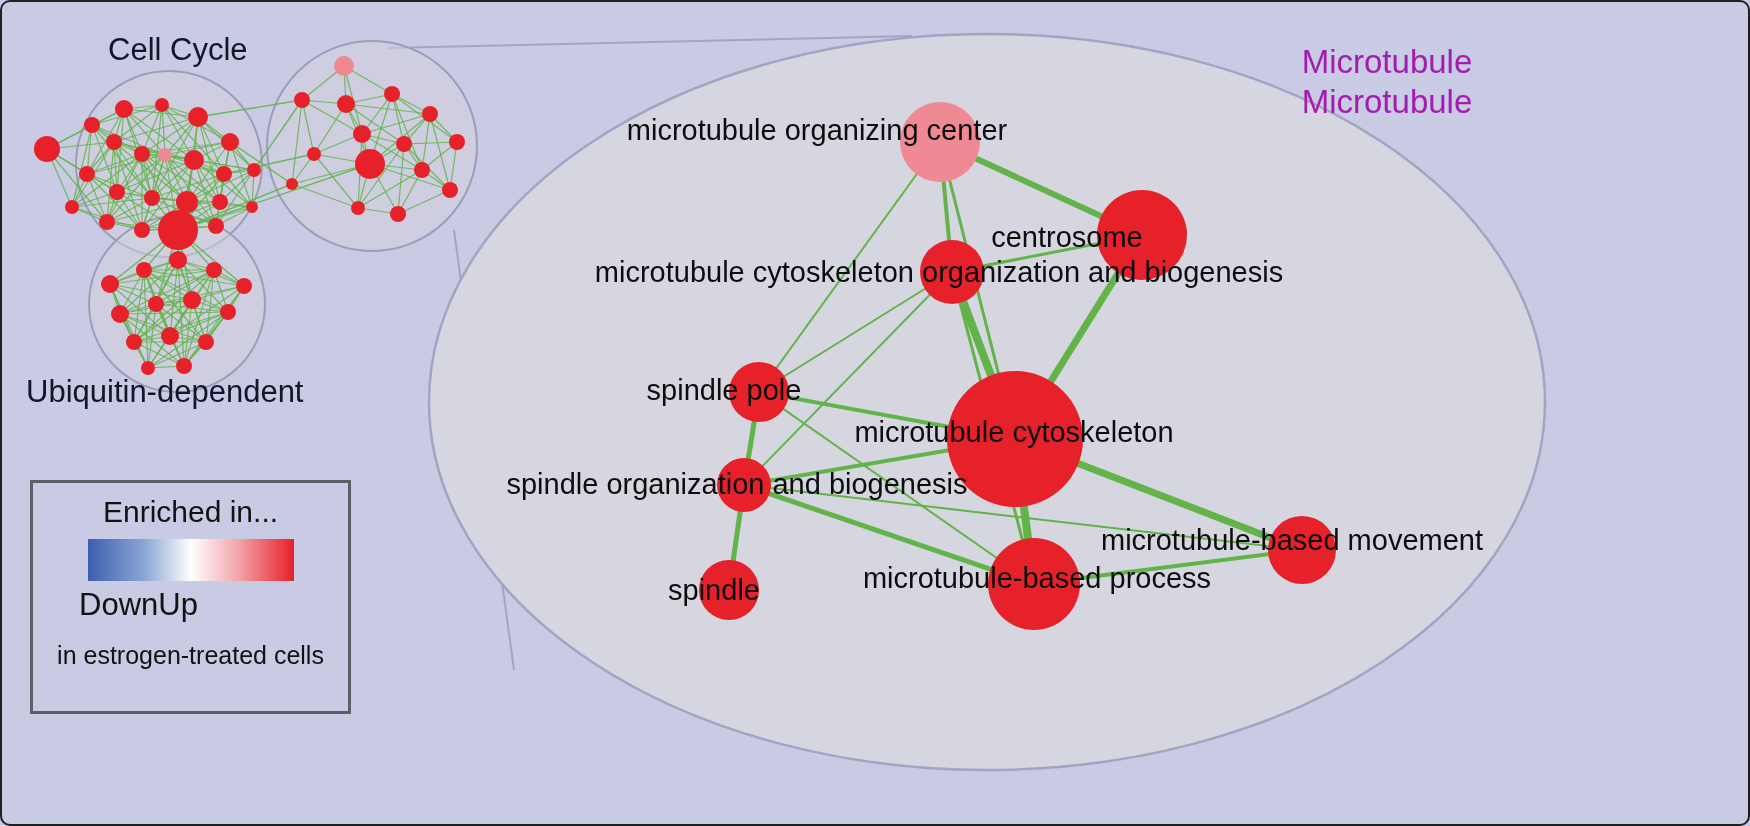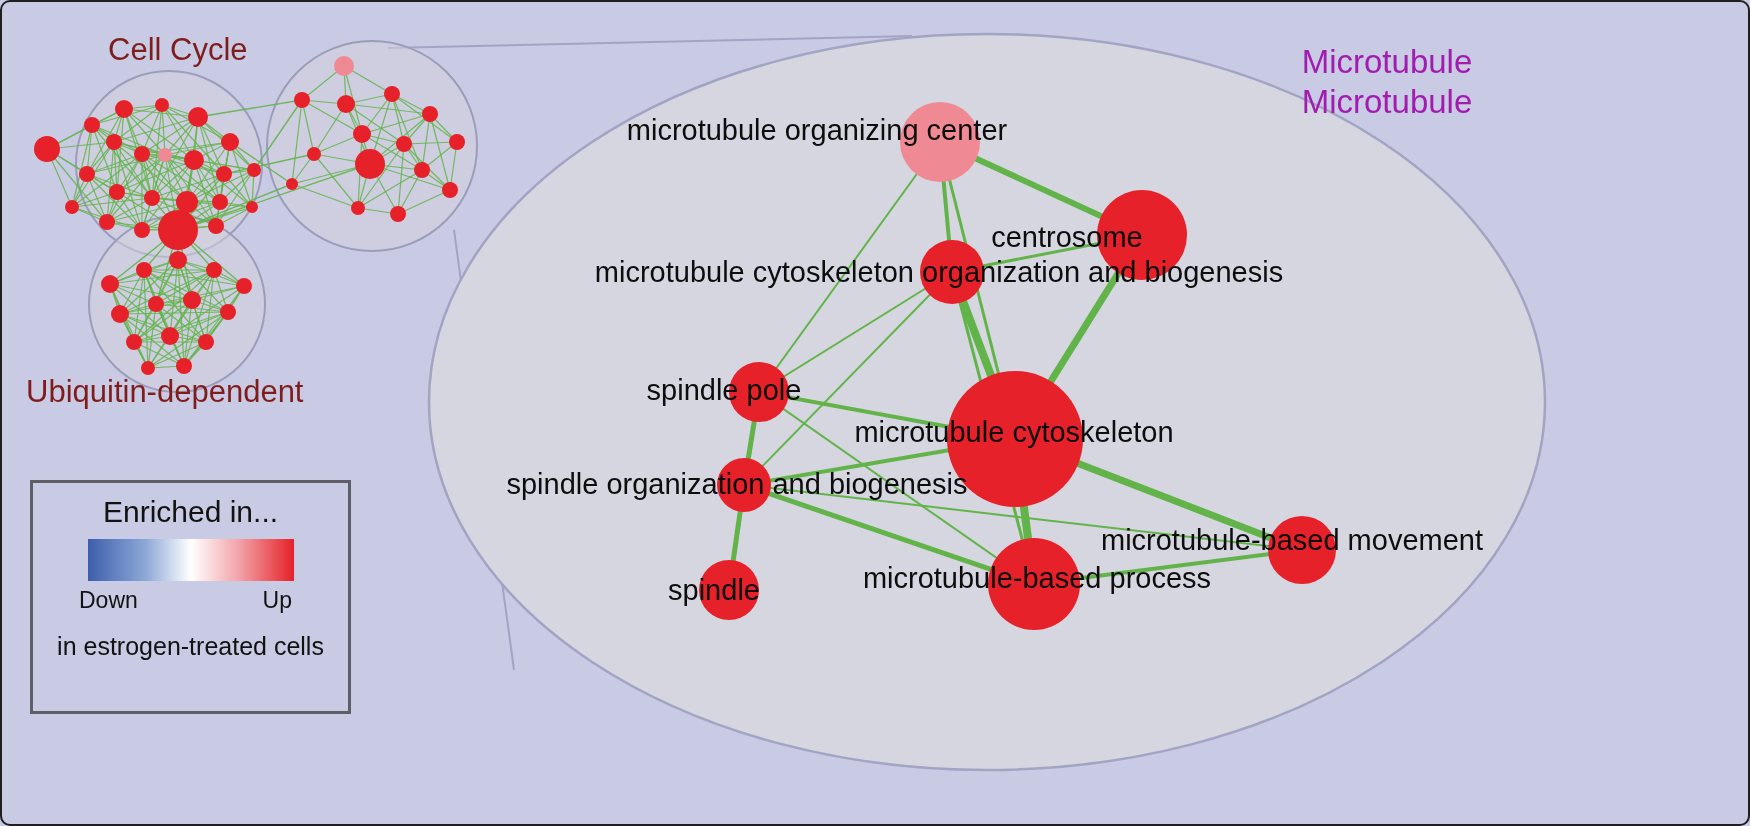--- a/index.html
+++ b/index.html
@@ -6,34 +6,34 @@
   html, body { width: 1750px; height: 826px; }
   body {
     position: relative;
     background: #c9cae3;
     font-family: "Liberation Sans", sans-serif;
     border: 2px solid #1f1f1f;
     border-radius: 10px;
     overflow: hidden;
   }
   svg#net { position: absolute; left: 0; top: 0; }
-  .lbl { position: absolute; color: #7f1d1d; }
+  .lbl { position: absolute; color: #0f172a; }
   .cell-cycle { left: 106px; top: 30px; font-size: 31px; }
   .ubiquitin { left: 24px; top: 372px; font-size: 31px; line-height: 1.18; }
   .microtubule {
     left: 1240px; top: 40px; width: 290px;
     text-align: center; font-size: 33px; line-height: 1.22; color: #a21caf;
   }
   .legend {
     position: absolute; left: 28px; top: 478px; width: 321px; height: 234px;
     border: 3px solid #5e5e66; color: #121212;
   }
   .legend-title { text-align: center; font-size: 30px; margin-top: 12px; }
   .legend-bar { width: 206px; height: 42px; margin: 10px auto 0; }
-  .legend-row { display: flex; justify-content: space-between; font-size: 23px; padding: 6px 56px 0 46px; }
+  .legend-row { display: flex; justify-content: flex-start; font-size: 31px; padding: 6px 56px 0 46px; }
   .legend-caption { text-align: center; font-size: 25px; margin-top: 16px; line-height: 1.35; }
   #z-labels text { font-size: 29px; fill: #0d0d0d; font-family: "Liberation Sans", sans-serif; }
 </style>
 </head>
 <body>
 
 <svg id="net" width="1750" height="826" viewBox="0 0 1750 826">
   <g id="cone">
       <line x1="386" y1="46" x2="910" y2="34" stroke="#a3a3c4" stroke-width="2"></line>
       <line x1="452" y1="228" x2="512" y2="668" stroke="#a3a3c4" stroke-width="2"></line>

